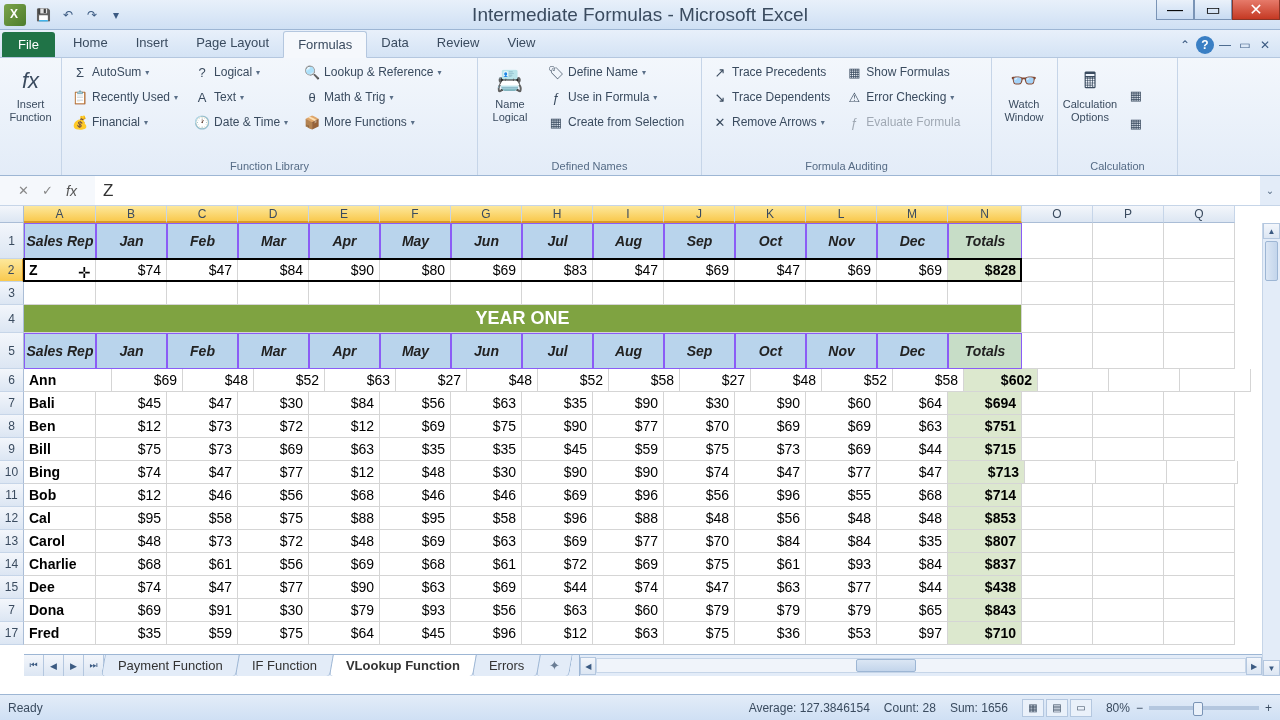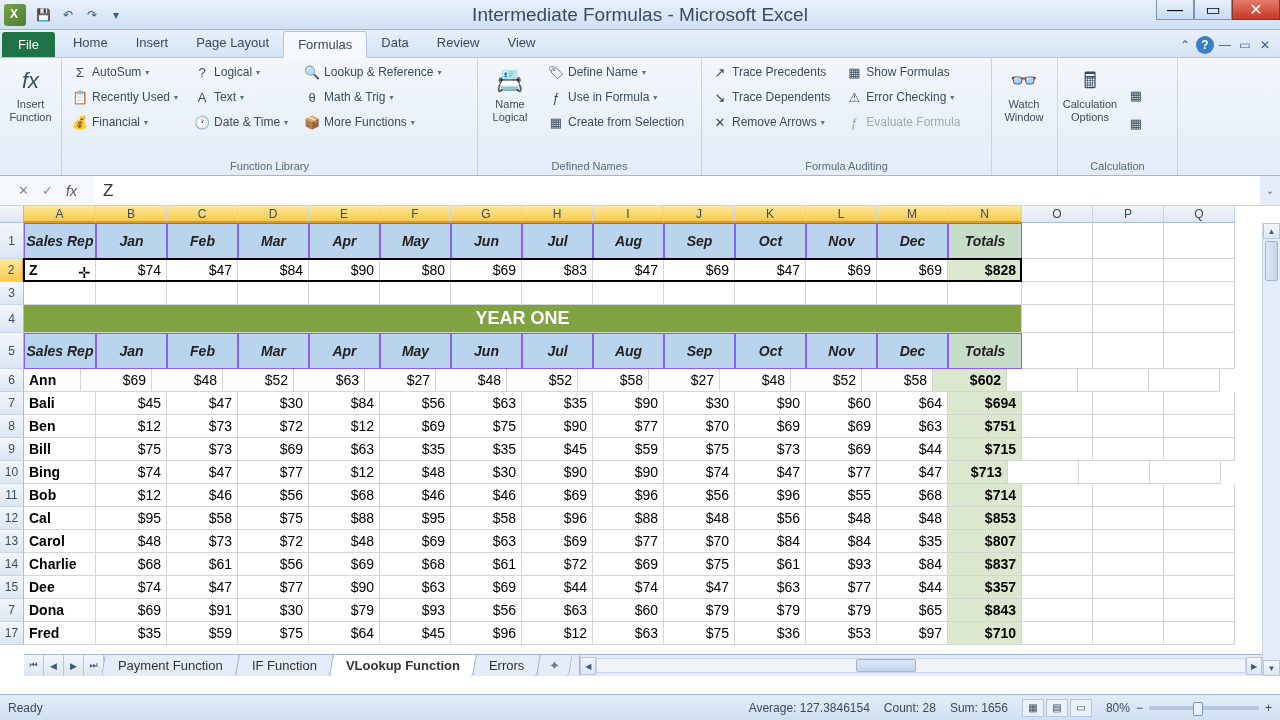--- a/index.html
+++ b/index.html
@@ -406,21 +406,21 @@
         <div class="cell hdr-cell" style="width: 71px;">Sep</div>
         <div class="cell hdr-cell" style="width: 71px;">Oct</div>
         <div class="cell hdr-cell" style="width: 71px;">Nov</div>
         <div class="cell hdr-cell" style="width: 71px;">Dec</div>
         <div class="cell hdr-cell totals" style="width: 74px;">Totals</div>
         <div class="cell " style="width: 71px;"></div>
         <div class="cell " style="width: 71px;"></div>
         <div class="cell " style="width: 71px;"></div>
       </div>
       <div class="row">
-        <div class="cell name-cell" style="width: 57px;">Ann</div>
+        <div class="cell name-cell" style="width: 88px;">Ann</div>
         <div class="cell data-cell" style="width: 71px;">$69</div>
         <div class="cell data-cell" style="width: 71px;">$48</div>
         <div class="cell data-cell" style="width: 71px;">$52</div>
         <div class="cell data-cell" style="width: 71px;">$63</div>
         <div class="cell data-cell" style="width: 71px;">$27</div>
         <div class="cell data-cell" style="width: 71px;">$48</div>
         <div class="cell data-cell" style="width: 71px;">$52</div>
         <div class="cell data-cell" style="width: 71px;">$58</div>
         <div class="cell data-cell" style="width: 71px;">$27</div>
         <div class="cell data-cell" style="width: 71px;">$48</div>
@@ -495,21 +495,21 @@
         <div class="cell data-cell" style="width: 71px;">$77</div>
         <div class="cell data-cell" style="width: 71px;">$12</div>
         <div class="cell data-cell" style="width: 71px;">$48</div>
         <div class="cell data-cell" style="width: 71px;">$30</div>
         <div class="cell data-cell" style="width: 71px;">$90</div>
         <div class="cell data-cell" style="width: 71px;">$90</div>
         <div class="cell data-cell" style="width: 71px;">$74</div>
         <div class="cell data-cell" style="width: 71px;">$47</div>
         <div class="cell data-cell" style="width: 71px;">$77</div>
         <div class="cell data-cell" style="width: 71px;">$47</div>
-        <div class="cell data-cell totals-col" style="width: 60px;">$713</div>
+        <div class="cell data-cell totals-col" style="width: 77px;">$713</div>
         <div class="cell " style="width: 71px;"></div>
         <div class="cell " style="width: 71px;"></div>
         <div class="cell " style="width: 71px;"></div>
       </div>
       <div class="row">
         <div class="cell name-cell" style="width: 72px;">Bob</div>
         <div class="cell data-cell" style="width: 71px;">$12</div>
         <div class="cell data-cell" style="width: 71px;">$46</div>
         <div class="cell data-cell" style="width: 71px;">$56</div>
         <div class="cell data-cell" style="width: 71px;">$68</div>
@@ -590,21 +590,21 @@
         <div class="cell data-cell" style="width: 71px;">$77</div>
         <div class="cell data-cell" style="width: 71px;">$90</div>
         <div class="cell data-cell" style="width: 71px;">$63</div>
         <div class="cell data-cell" style="width: 71px;">$69</div>
         <div class="cell data-cell" style="width: 71px;">$44</div>
         <div class="cell data-cell" style="width: 71px;">$74</div>
         <div class="cell data-cell" style="width: 71px;">$47</div>
         <div class="cell data-cell" style="width: 71px;">$63</div>
         <div class="cell data-cell" style="width: 71px;">$77</div>
         <div class="cell data-cell" style="width: 71px;">$44</div>
-        <div class="cell data-cell totals-col" style="width: 74px;">$357</div>
+        <div class="cell data-cell totals-col" style="width: 74px;">$438</div>
         <div class="cell " style="width: 71px;"></div>
         <div class="cell " style="width: 71px;"></div>
         <div class="cell " style="width: 71px;"></div>
       </div>
       <div class="row">
         <div class="cell name-cell" style="width: 72px;">Dona</div>
         <div class="cell data-cell" style="width: 71px;">$69</div>
         <div class="cell data-cell" style="width: 71px;">$91</div>
         <div class="cell data-cell" style="width: 71px;">$30</div>
         <div class="cell data-cell" style="width: 71px;">$79</div>

